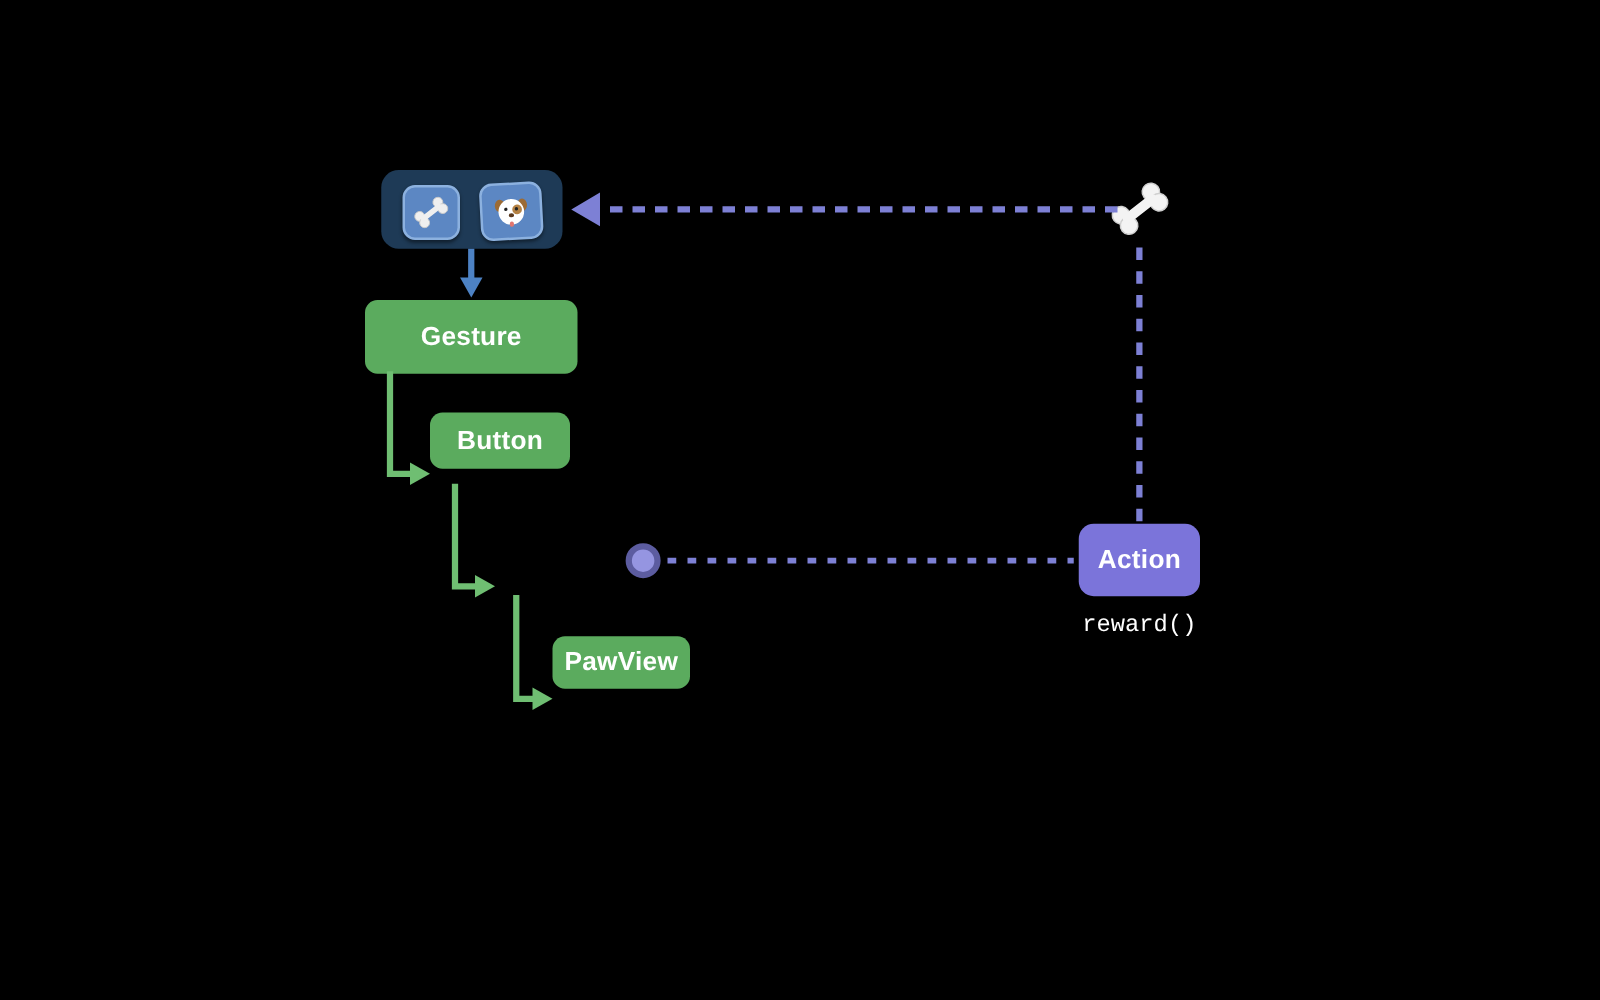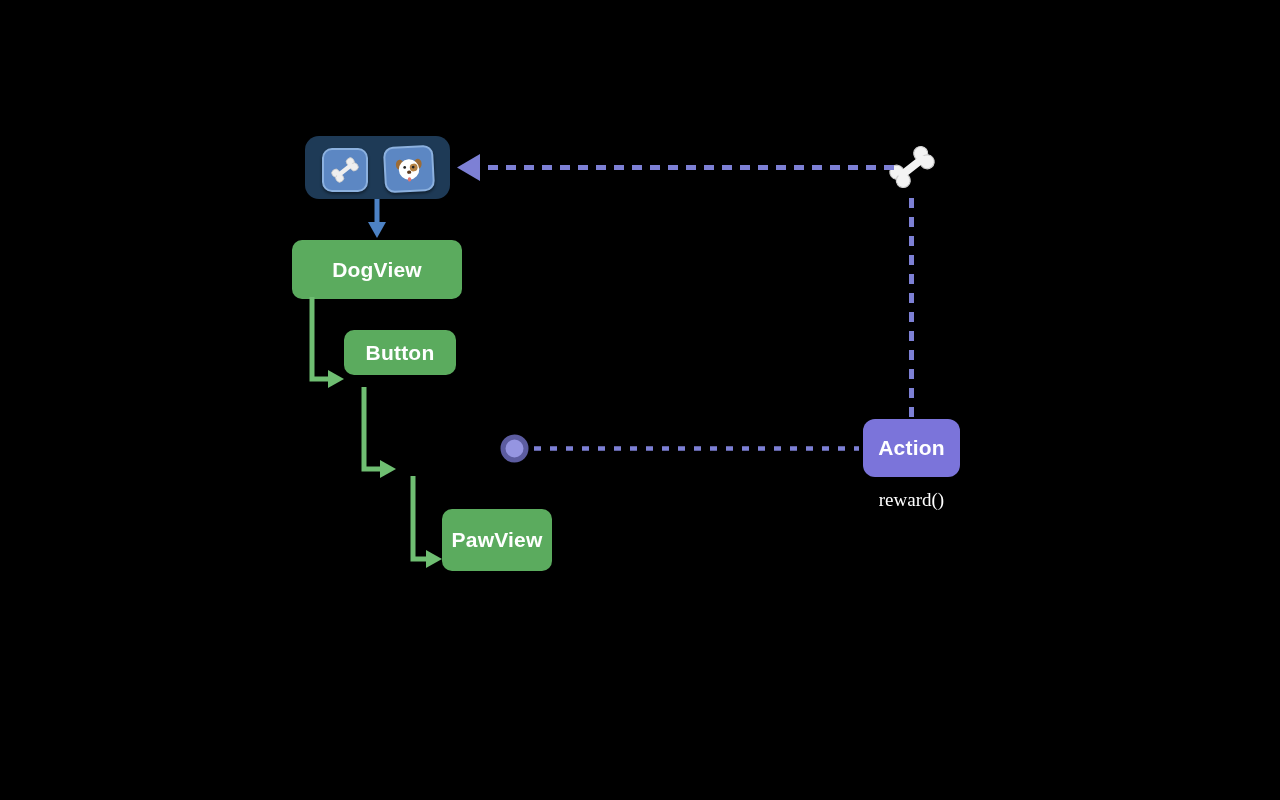--- a/index.html
+++ b/index.html
@@ -17,26 +17,26 @@
           box-shadow: 0 2px 3px rgba(0,0,0,.45); }
   #tile-bone { left: 17px; top: 12px; width: 46px; height: 44px; }
   #tile-dog  { left: 79px; top: 10px; width: 50px; height: 46px; transform: rotate(-3deg); }
 
   .node { position: absolute; display: flex; align-items: center; justify-content: center;
           color: #fff; font-weight: 700; font-size: 21px; letter-spacing: .2px;
           border-radius: 10px; background: var(--node-green); z-index: 2; }
   #node-dogview { left: 292px; top: 240px; width: 170px; height: 59px; }
   #node-button  { left: 344px; top: 330px; width: 112px; height: 45px; }
   #node-gesture { left: 396px; top: 419px; width: 119px; height: 59px; }
-  #node-pawview { left: 442px; top: 509px; width: 110px; height: 62px; }
+  #node-pawview { left: 442px; top: 509px; width: 110px; height: 42px; }
   #node-action  { left: 863px; top: 419px; width: 97px;  height: 58px; border-radius: 12px;
                   background: var(--action-purple); }
 
   #reward-label { left: 830px; top: 489px; width: 163px; text-align: center; color: #fff;
-                  font-family: Liberation Serif, serif; font-size: 19px; font-weight: 500; }
+                  font-family: Liberation Mono, monospace; font-size: 19px; font-weight: 500; }
 
   #bone-large { left: 884px; top: 138px; width: 56px; height: 58px; z-index: 3; }
 
   #connector-overlay { left: 0; top: 0; width: 1280px; height: 800px; z-index: 5; pointer-events: none; }
 
   
   #controls { position: absolute; left: 0; bottom: 0; width: 1280px; height: 70px; }
 </style>
 </head>
 <body>
@@ -63,21 +63,21 @@
         <circle cx="15.8" cy="11" r="3.1" fill="#B58244"></circle>
         <circle cx="8.6" cy="10.6" r="1.1" fill="#222"></circle>
         <circle cx="15.4" cy="10.6" r="1.1" fill="#222"></circle>
         <ellipse cx="12" cy="14.6" rx="1.7" ry="1.3" fill="#5B3A1E"></ellipse>
         <rect x="10.7" y="18.6" width="2.6" height="3.4" rx="1.3" fill="#E2766F"></rect>
       </svg>
     </div>
   </div>
 
   <div id="node-dogview" class="node">
-    <span>DogView</span>
+    <span>Gesture</span>
   </div>
   <div id="node-button" class="node">
     <span>Button</span>
   </div>
   <div id="node-pawview" class="node">
     <span>PawView</span>
   </div>
   <div id="node-action" class="node">
     <span>Action</span>
   </div>

